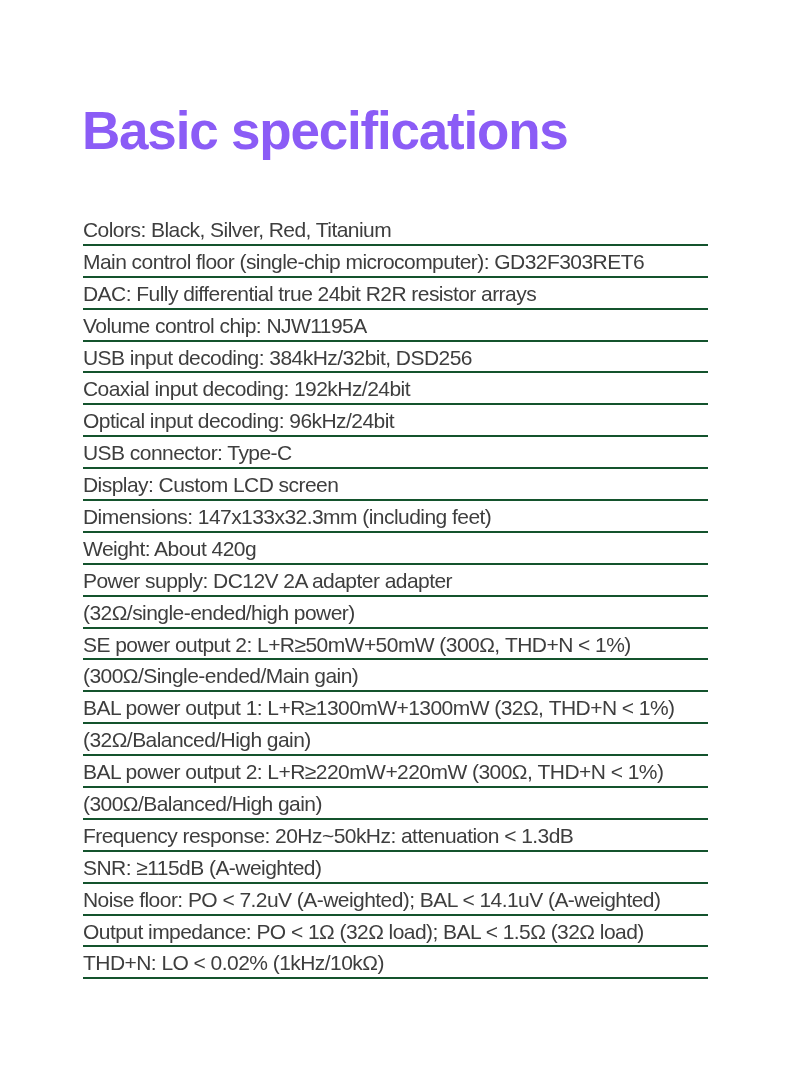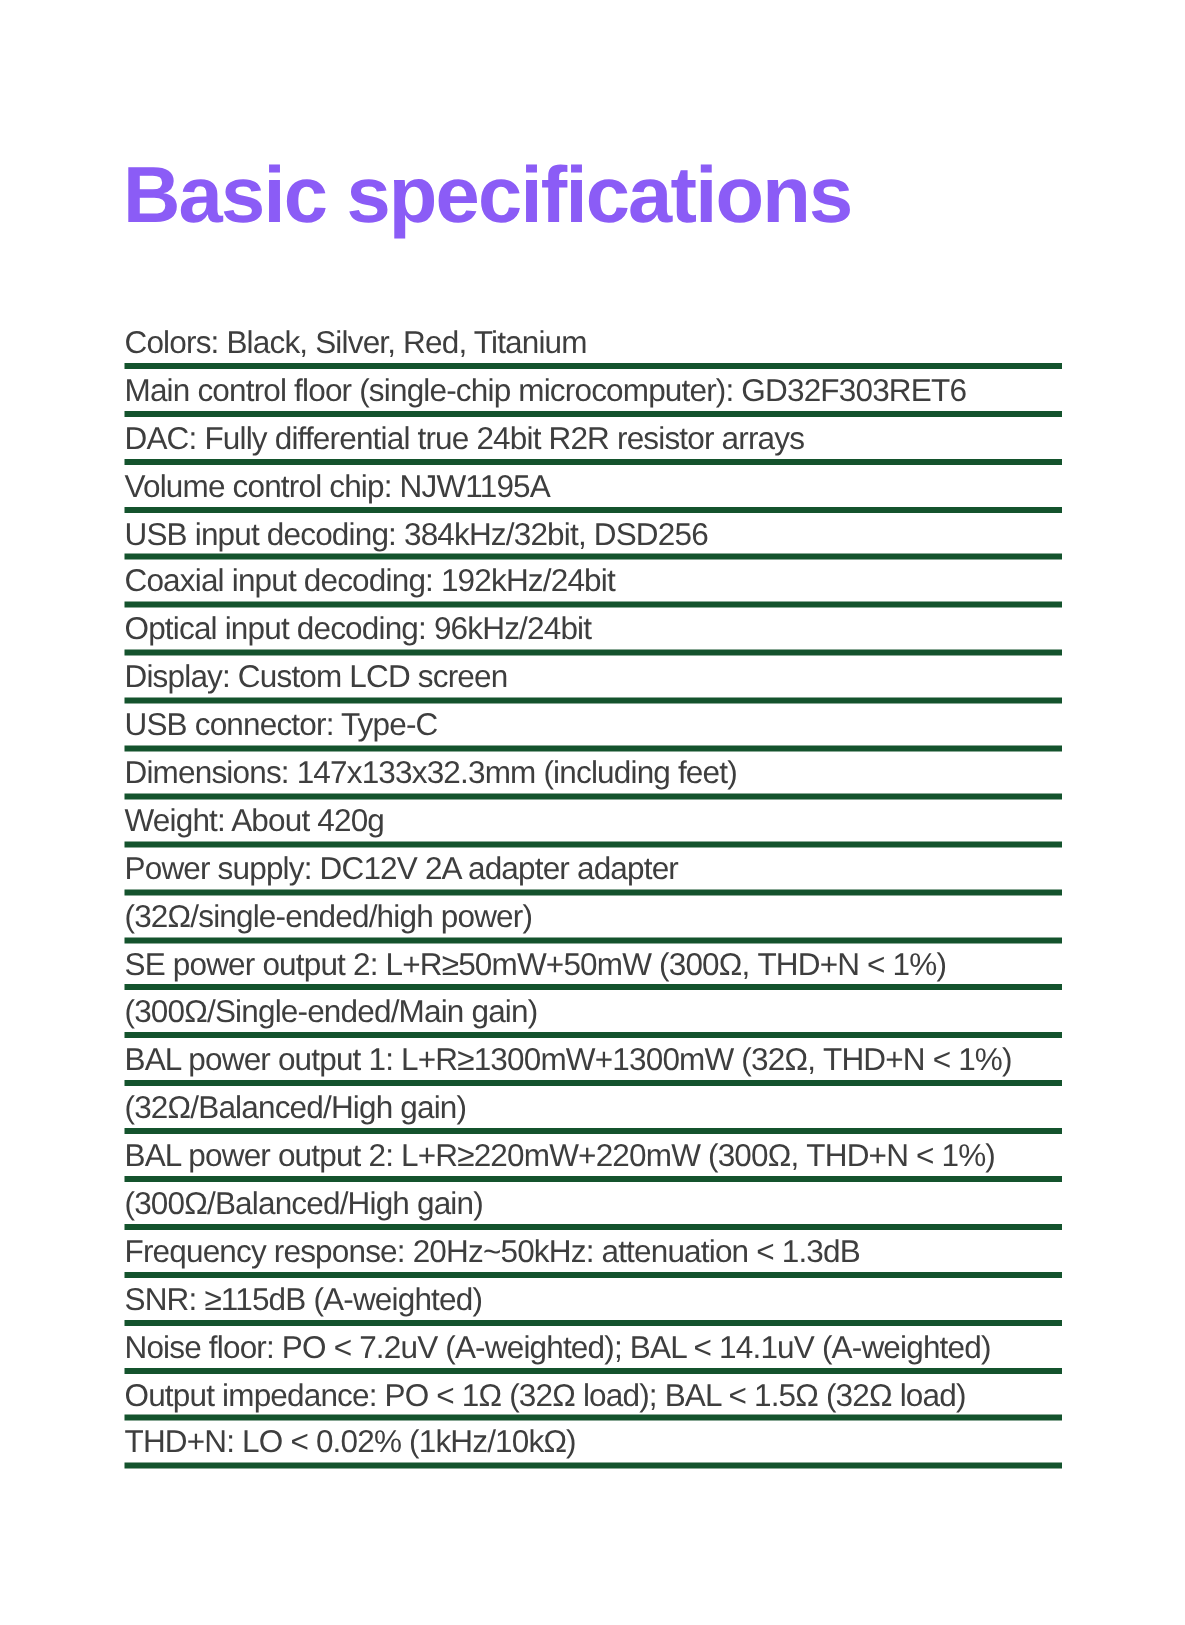--- a/index.html
+++ b/index.html
@@ -28,21 +28,21 @@
   }
   .spec-list {
     position: absolute;
     left: 83px;
     top: 214px;
     width: 625px;
   }
   .spec-row {
     box-sizing: border-box;
     height: 31.9px;
-    border-bottom: 4px solid #14532d;
+    border-bottom: 2px solid #14532d;
     display: flex;
     align-items: center;
     white-space: nowrap;
   }
   .spec-row span {
     font-size: 21px;
     letter-spacing: -0.55px;
     color: #3e3e3e;
     line-height: 1;
     padding-top: 1px;
@@ -70,24 +70,24 @@
       <div class="spec-row">
         <span>USB input decoding: 384kHz/32bit, DSD256</span>
       </div>
       <div class="spec-row">
         <span>Coaxial input decoding: 192kHz/24bit</span>
       </div>
       <div class="spec-row">
         <span>Optical input decoding: 96kHz/24bit</span>
       </div>
       <div class="spec-row">
-        <span>Display: Custom LCD screen</span>
+        <span>USB connector: Type-C</span>
       </div>
       <div class="spec-row">
-        <span>USB connector: Type-C</span>
+        <span>Display: Custom LCD screen</span>
       </div>
       <div class="spec-row">
         <span>Dimensions: 147x133x32.3mm (including feet)</span>
       </div>
       <div class="spec-row">
         <span>Weight: About 420g</span>
       </div>
       <div class="spec-row">
         <span>Power supply: DC12V 2A adapter adapter</span>
       </div>

